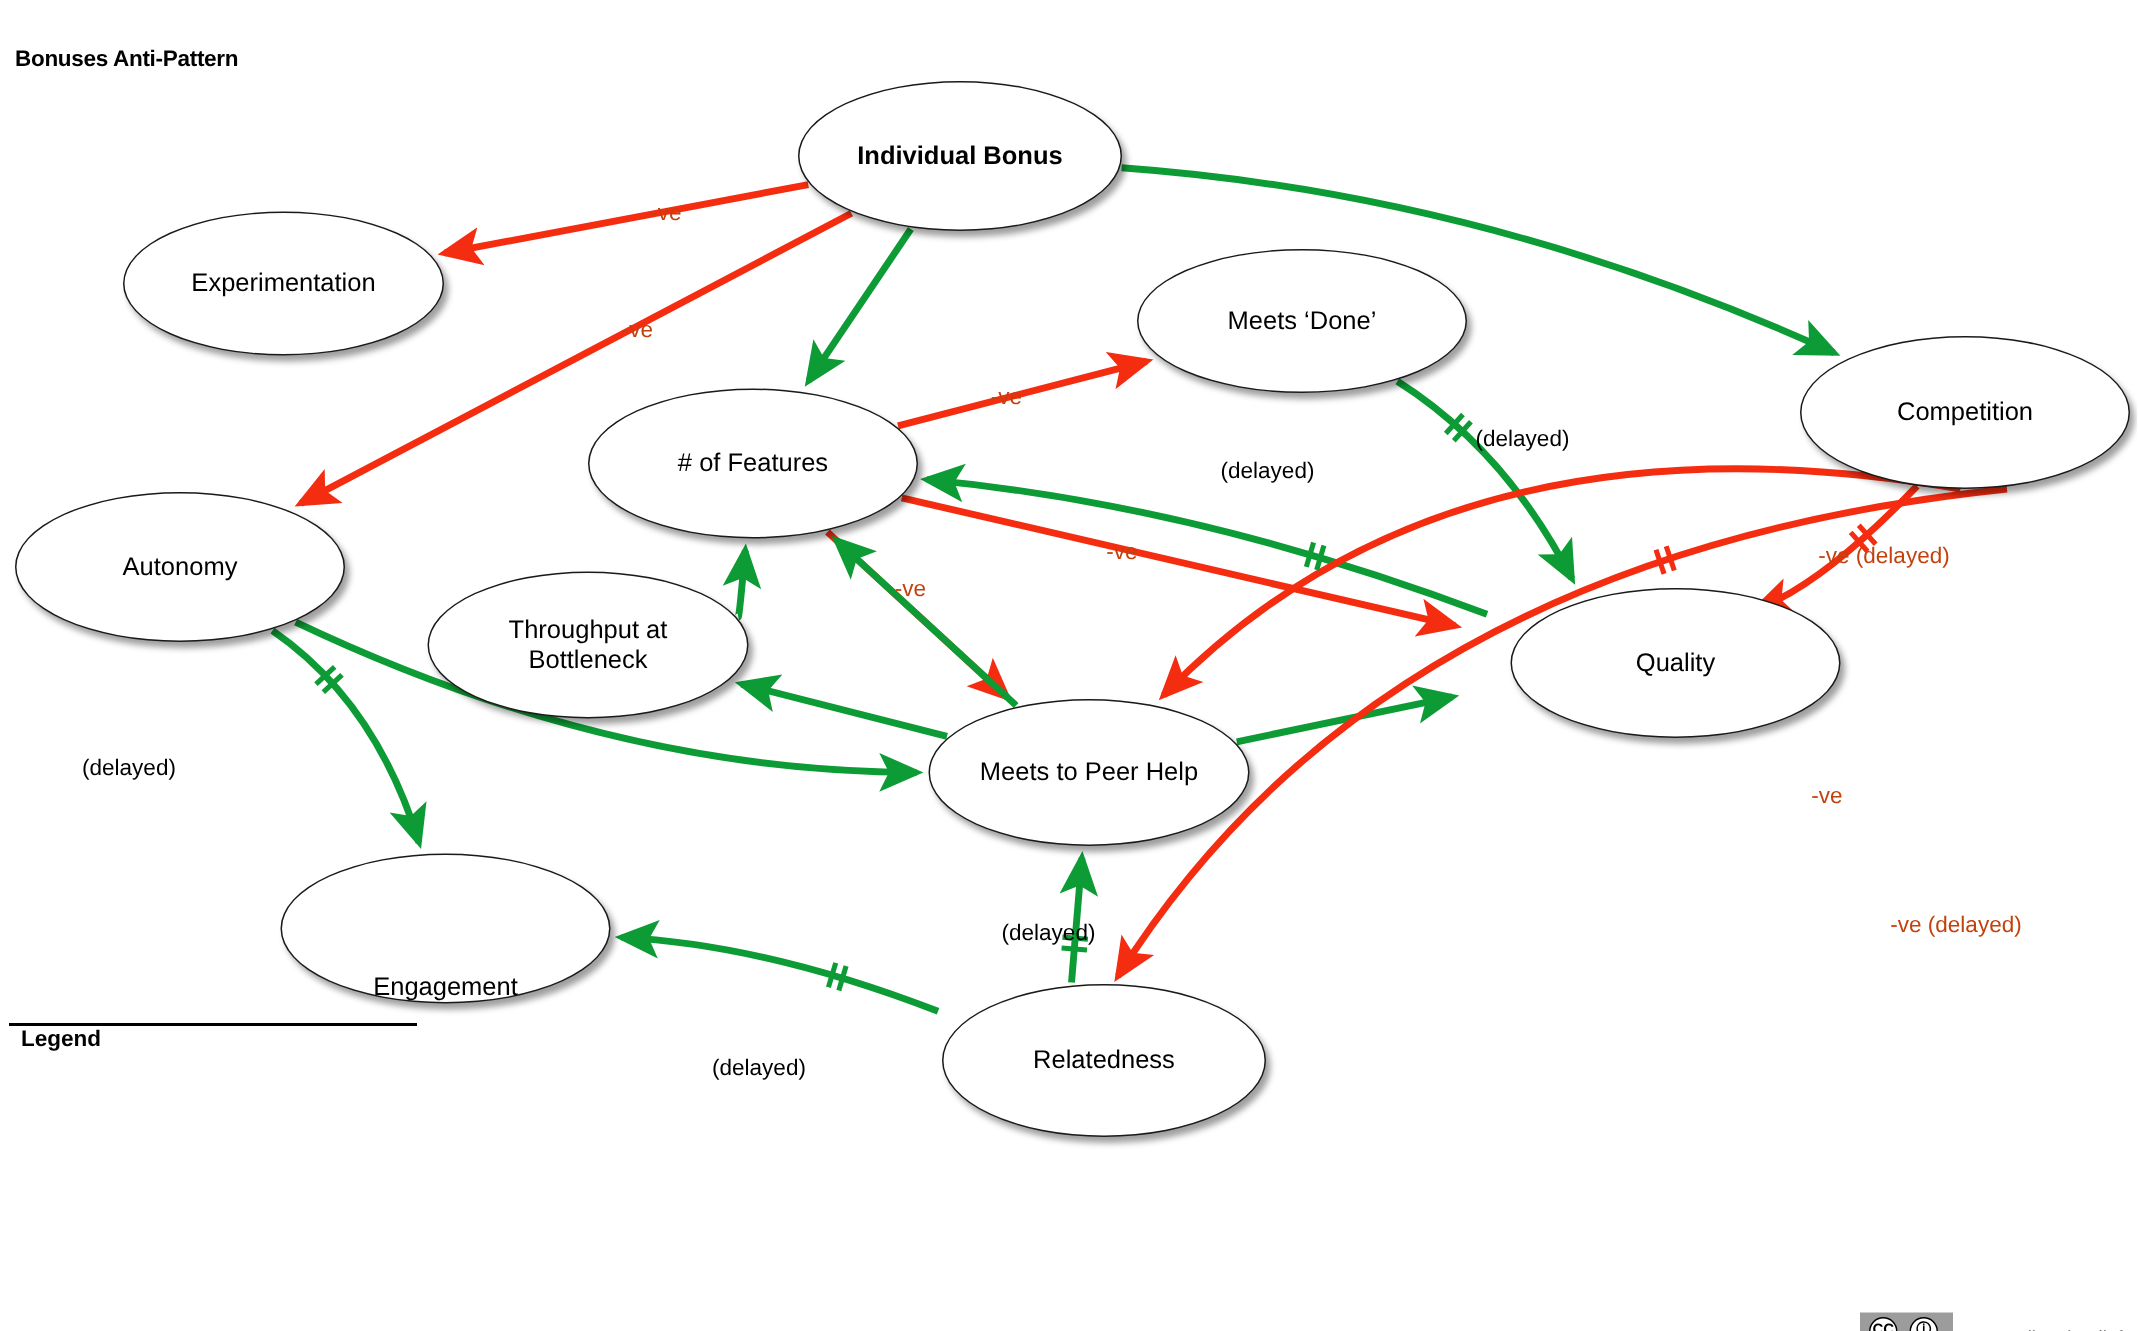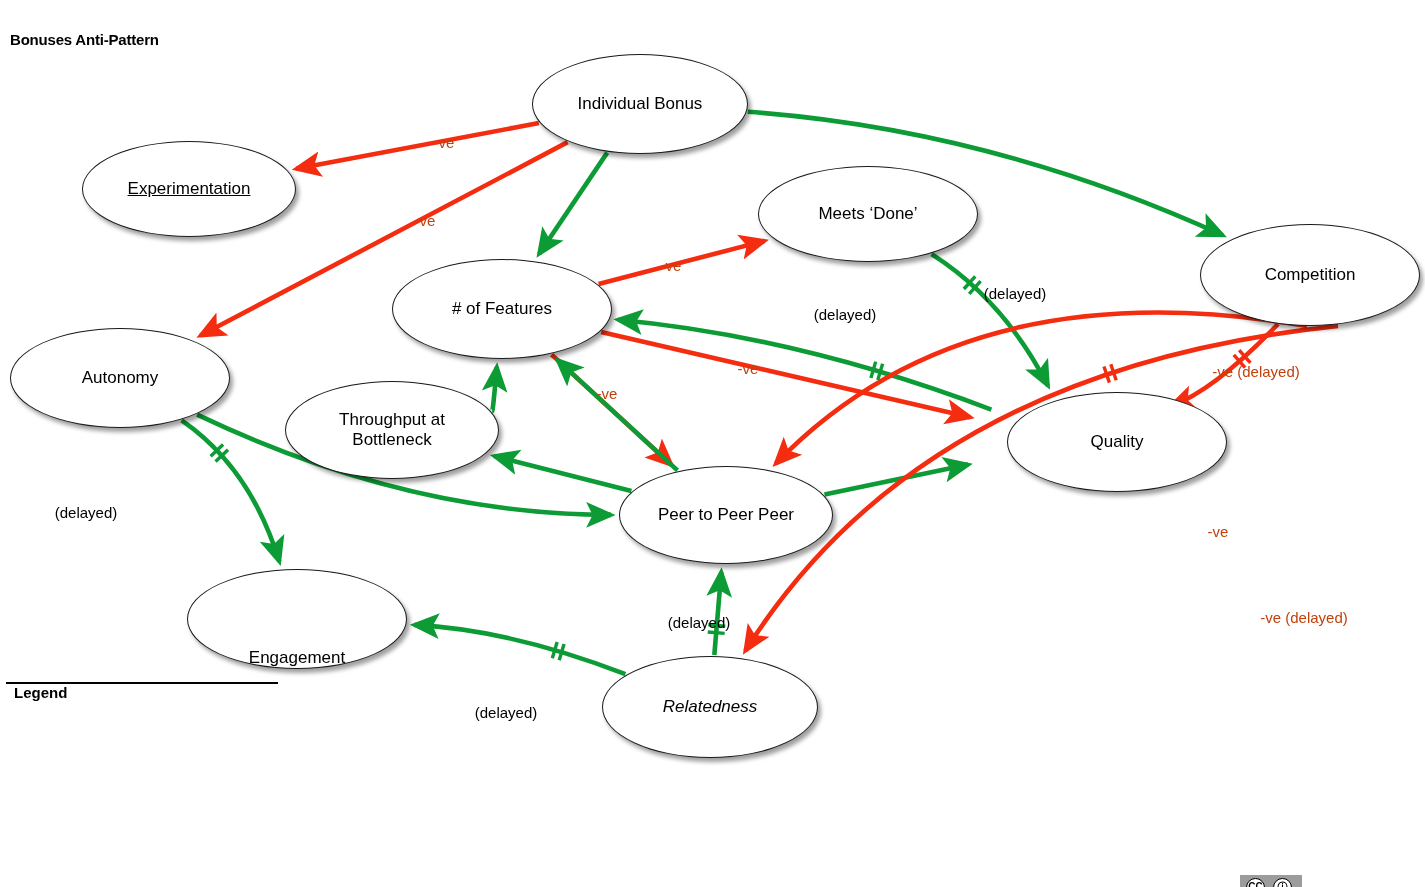--- a/index.html
+++ b/index.html
@@ -193,24 +193,24 @@
         <line x1="559.1991626976311" y1="636.2773366512782" x2="564.059130225034" y2="619.9868266643997" stroke="#0c9b34" stroke-width="3.4"></line>
         <line x1="552.2996525855414" y1="634.2189974632016" x2="557.1596201129443" y2="617.9284874763231" stroke="#0c9b34" stroke-width="3.4"></line>
         <line x1="1250.463440885964" y1="338.84887483399535" x2="1239.1625920299364" y2="326.1488427421768" stroke="#f42c10" stroke-width="3.4"></line>
         <line x1="1245.0846037647232" y1="343.6351167024305" x2="1233.7837549086955" y2="330.9350846106119" stroke="#f42c10" stroke-width="3.4"></line>
         <line x1="1116.193240470086" y1="356.3300587841276" x2="1110.8147069048005" y2="340.2033301423014" stroke="#f42c10" stroke-width="3.4"></line>
         <line x1="1109.3630965747243" y1="358.6080259411898" x2="1103.9845630094387" y2="342.48129729936363" stroke="#f42c10" stroke-width="3.4"></line>
       </g>
   </svg>
 
   <div id="nodes-layer">
-      <div class="node" style="left: 532px; top: 30px; width: 216px; height: 100px;">
+      <div class="node" style="left: 532px; top: 30px; width: 216px; height: 100px; font-weight: bold;">
         <span>Individual Bonus</span>
       </div>
-      <div class="node" style="left: 82px; top: 117px; width: 214px; height: 96px; text-decoration: underline;">
+      <div class="node" style="left: 82px; top: 117px; width: 214px; height: 96px;">
         <span>Experimentation</span>
       </div>
       <div class="node" style="left: 758px; top: 142px; width: 220px; height: 96px;">
         <span>Meets ‘Done’</span>
       </div>
       <div class="node" style="left: 1200px; top: 200px; width: 220px; height: 102px;">
         <span>Competition</span>
       </div>
       <div class="node" style="left: 392px; top: 235px; width: 220px; height: 100px;">
         <span># of Features</span>
@@ -218,26 +218,26 @@
       <div class="node" style="left: 10px; top: 304px; width: 220px; height: 100px;">
         <span>Autonomy</span>
       </div>
       <div class="node" style="left: 285px; top: 357px; width: 214px; height: 98px; text-align: center;">
         <span>Throughput at<br>Bottleneck</span>
       </div>
       <div class="node" style="left: 1007px; top: 368px; width: 220px; height: 100px;">
         <span>Quality</span>
       </div>
       <div class="node" style="left: 619px; top: 442px; width: 214px; height: 98px;">
-        <span>Peer to Peer Peer</span>
+        <span>Meets to Peer Help</span>
       </div>
       <div class="node" style="left: 187px; top: 545px; width: 220px; height: 100px; align-items: flex-end;">
         <span>Engagement</span>
       </div>
-      <div class="node" style="left: 602px; top: 632px; width: 216px; height: 102px; font-style: italic;">
+      <div class="node" style="left: 628px; top: 632px; width: 216px; height: 102px;">
         <span>Relatedness</span>
       </div>
     </div>
   <div id="labels-layer">
       <div class="edge-label lbl-neg" style="left: 444px; top: 118px;">-ve</div>
       <div class="edge-label lbl-neg" style="left: 425px; top: 196px;">-ve</div>
       <div class="edge-label lbl-neg" style="left: 671px; top: 241px;">-ve</div>
       <div class="edge-label lbl-neg" style="left: 748px; top: 344px;">-ve</div>
       <div class="edge-label lbl-neg" style="left: 607px; top: 369px;">-ve</div>
       <div class="edge-label lbl-pos" style="left: 1015px; top: 269px;">(delayed)</div>

